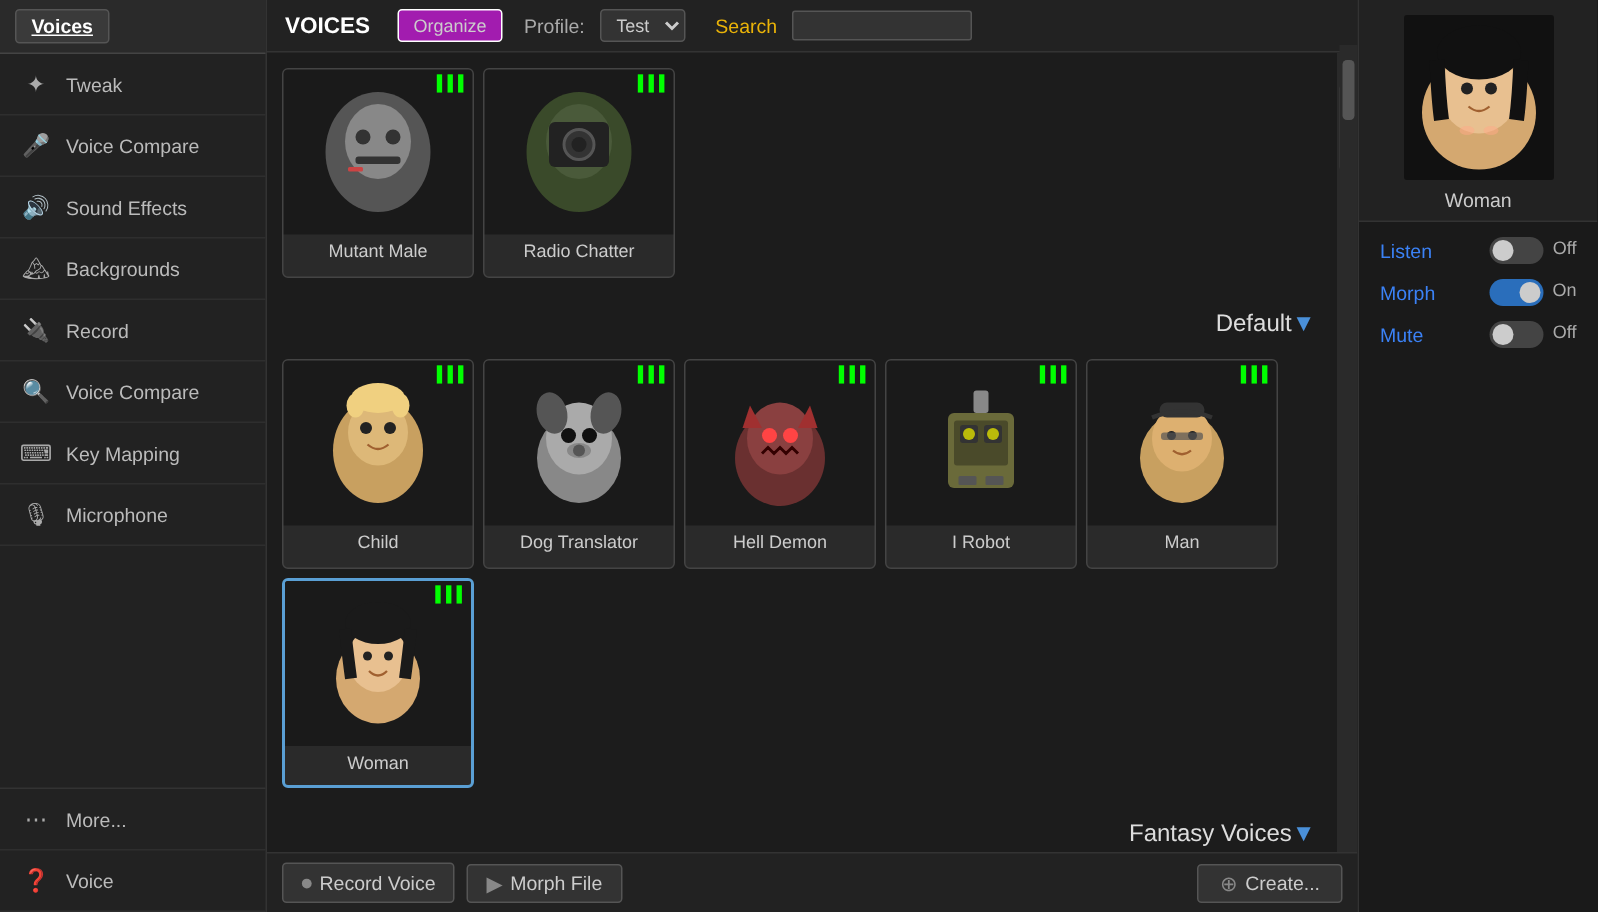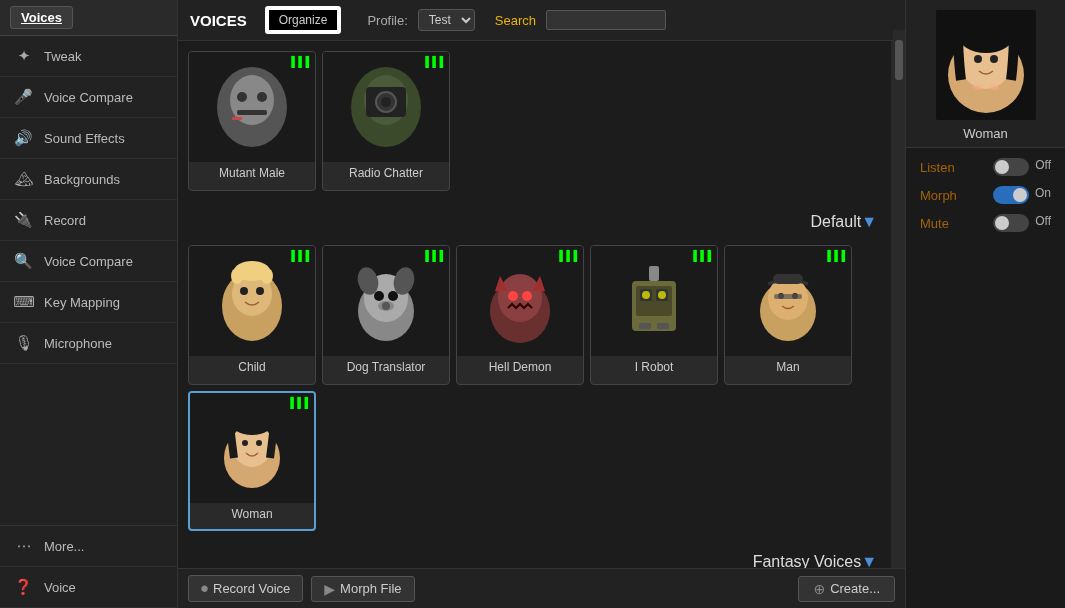--- a/index.html
+++ b/index.html
@@ -81,29 +81,29 @@
       border-bottom: 1px solid #333;
       gap: 10px;
     }
     .header-title {
       font-size: 15px;
       font-weight: bold;
       color: #fff;
       margin-right: 8px;
     }
     .organize-btn {
-      background: #000000;
-      border: 4px solid #ffffff;
+      background: #a21caf;
+      border: 1px solid #ffffff;
       color: #ccc;
       padding: 3px 10px;
       border-radius: 3px;
       cursor: pointer;
       font-size: 12px;
     }
-    .profile-label { color: #aaa; margin-left: 16px; }
+    .profile-label { color: #aaa; margin-left: 4px; }
     .profile-select {
       background: #333;
       border: 1px solid #555;
       color: #ccc;
       padding: 2px 6px;
       font-size: 12px;
       border-radius: 3px;
     }
     .search-label { color: #eab308; margin-left: 10px; }
     .search-input {
@@ -245,21 +245,21 @@
     .controls-area {
       width: 100%;
       padding: 10px 14px;
     }
     .control-row {
       display: flex;
       align-items: center;
       justify-content: space-between;
       margin-bottom: 10px;
     }
-    .control-label { font-size: 13px; color: #a16207; }
+    .control-label { font-size: 13px; color: #3b82f6; }
     .toggle-switch {
       display: flex;
       gap: 6px;
     }
     .toggle {
       width: 36px;
       height: 18px;
       border-radius: 9px;
       background: #444;
       position: relative;

